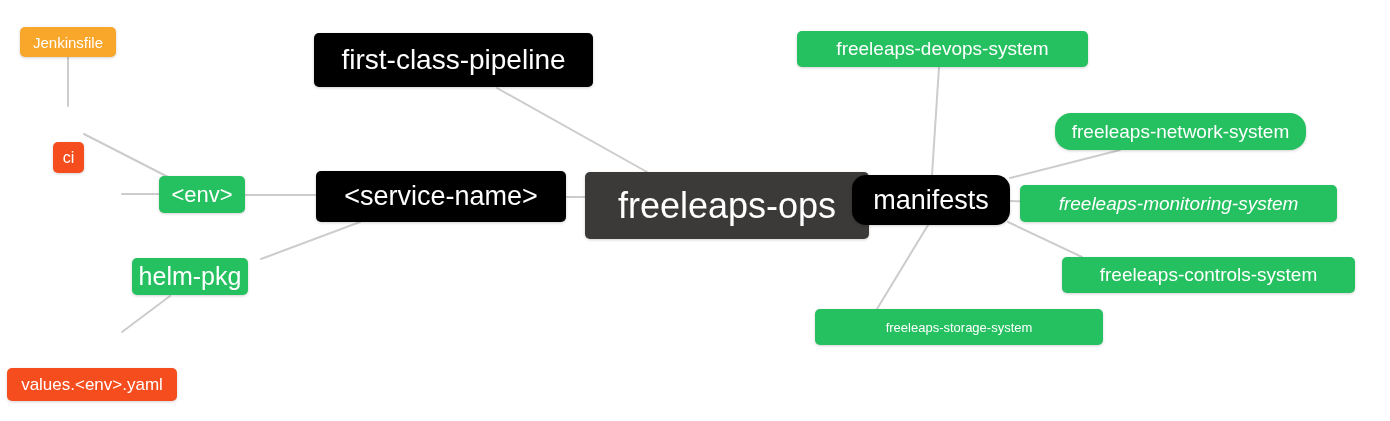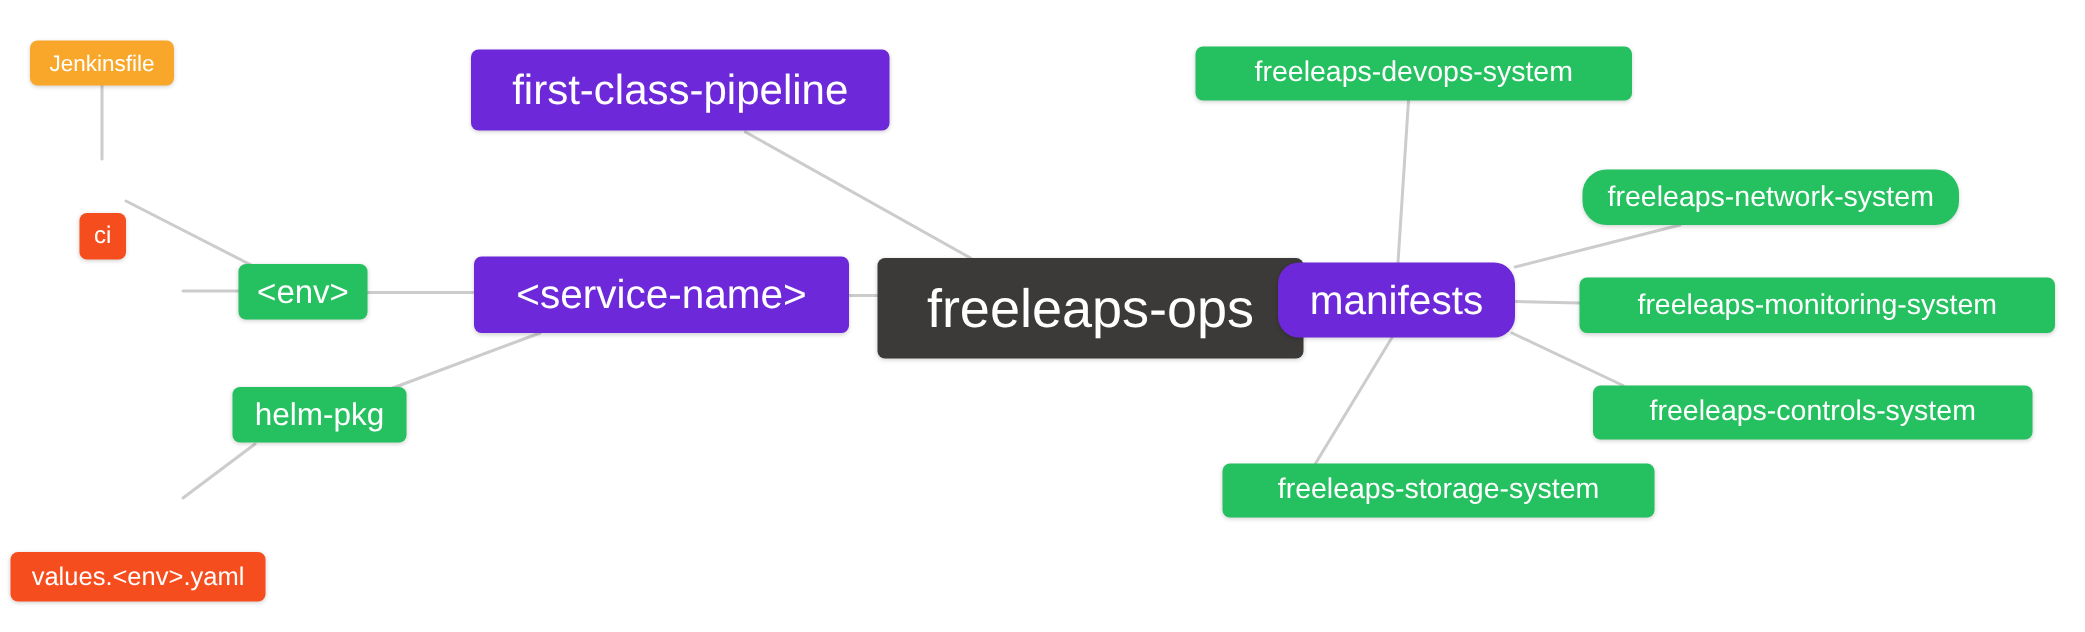--- a/index.html
+++ b/index.html
@@ -27,41 +27,41 @@
     align-items: center;
     justify-content: center;
     color: #ffffff;
     border-radius: 5px;
     box-shadow: 0 1px 3px rgba(0,0,0,0.18);
     white-space: nowrap;
     box-sizing: border-box;
     cursor: pointer;
     user-select: none;
   }
-  .c-blue   { background: #6d28d9; }
+  .c-blue   { background: #000000; }
   .c-green  { background: #25c05f; }
   .c-amber  { background: #f9a72b; }
   .c-red    { background: #f64d1e; margin-top: 36px; }
   .c-dark   { background: #3b3a39; }
 
   .n-jenkinsfile { left: 20px;  top: 27px;  width: 96px;  height: 30px; font-size: 15px; }
   .n-ci          { left: 53px;  top: 106px; width: 31px;  height: 31px; font-size: 16px; }
   .n-argo        { left: 31px;  top: 176px; width: 91px;  height: 35px; font-size: 19px; }
   .n-env         { left: 159px; top: 176px; width: 86px;  height: 37px; font-size: 22px; }
   .n-service     { left: 316px; top: 171px; width: 250px; height: 51px; font-size: 27px; }
-  .n-helm        { left: 155px; top: 258px; width: 116px; height: 37px; font-size: 21px; }
+  .n-helm        { left: 132px; top: 258px; width: 116px; height: 37px; font-size: 25px; }
   .n-values      { left: 7px;   top: 332px; width: 170px; height: 33px; font-size: 17px; }
   .n-fcp         { left: 314px; top: 33px;  width: 279px; height: 54px; font-size: 28px; }
   .n-ops         { left: 585px; top: 172px; width: 284px; height: 67px; font-size: 36px; }
   .n-manifests   { left: 852px; top: 175px; width: 158px; height: 50px; font-size: 27px; border-radius: 14px; }
   .n-devops      { left: 797px; top: 31px;  width: 291px; height: 36px; font-size: 19px; }
   .n-network     { left: 1055px; top: 113px; width: 251px; height: 37px; font-size: 19px; border-radius: 16px; }
-  .n-monitoring  { left: 1053px; top: 185px; width: 317px; height: 37px; font-size: 19px; }
+  .n-monitoring  { left: 1020px; top: 185px; width: 317px; height: 37px; font-size: 19px; font-style: italic; }
   .n-controls    { left: 1062px; top: 257px; width: 293px; height: 36px; font-size: 19px; }
-  .n-storage     { left: 815px;  top: 309px; width: 288px; height: 36px; font-size: 19px; }
+  .n-storage     { left: 815px;  top: 309px; width: 288px; height: 36px; font-size: 13px; }
 </style>
 </head>
 <body>
 
 <div class="canvas">
 
   <svg class="edges" viewBox="0 0 1390 421" xmlns="http://www.w3.org/2000/svg">
     <line x1="68" y1="57" x2="68" y2="106"></line>
     <line x1="84" y1="134" x2="170" y2="178"></line>
     <line x1="122" y1="194" x2="159" y2="194"></line>

